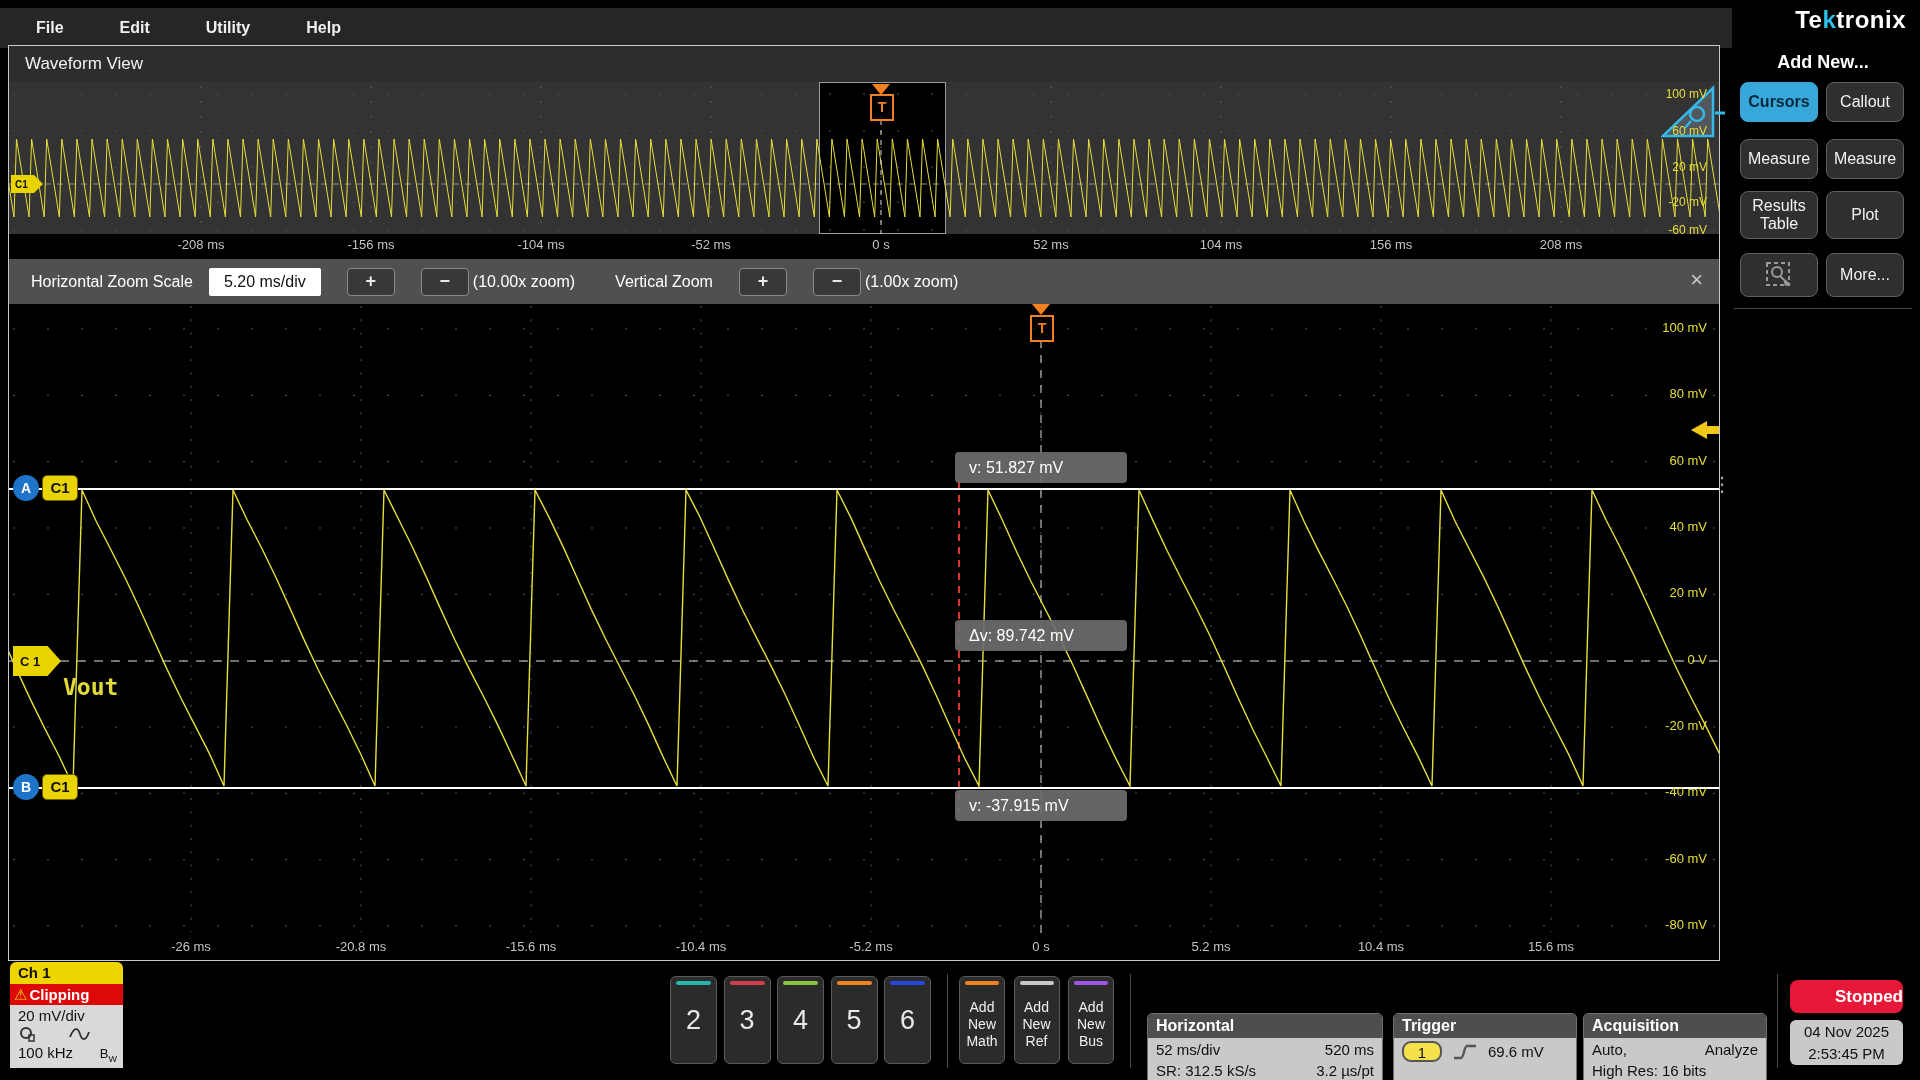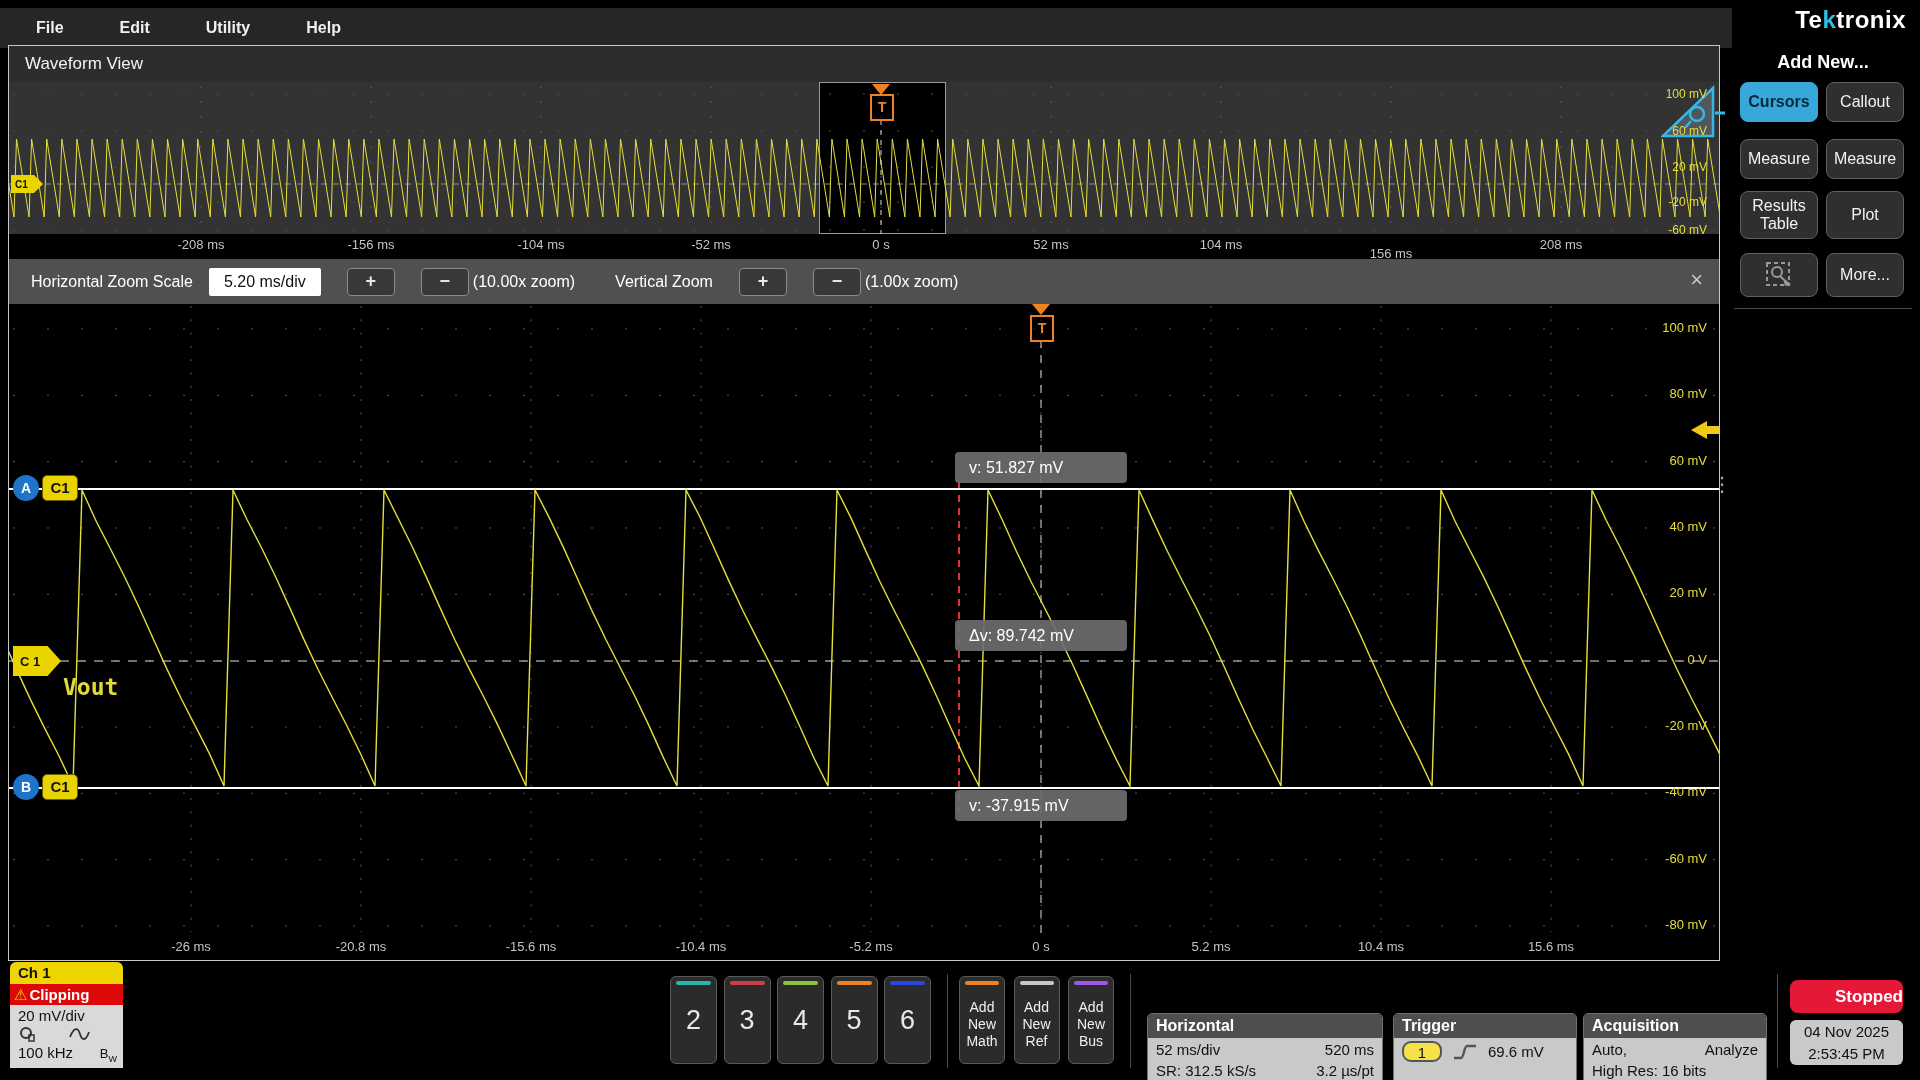--- a/index.html
+++ b/index.html
@@ -119,21 +119,21 @@
         <line x1="54" y1="29" x2="64" y2="29" stroke="#35b8e8" stroke-width="3"></line>
       </svg>
     </div>
   <div class="axis-label" style="left: 192px; top: 155px;">-208 ms</div>
       <div class="axis-label" style="left: 362px; top: 155px;">-156 ms</div>
       <div class="axis-label" style="left: 532px; top: 155px;">-104 ms</div>
       <div class="axis-label" style="left: 702px; top: 155px;">-52 ms</div>
       <div class="axis-label" style="left: 872px; top: 155px;">0 s</div>
       <div class="axis-label" style="left: 1042px; top: 155px;">52 ms</div>
       <div class="axis-label" style="left: 1212px; top: 155px;">104 ms</div>
-      <div class="axis-label" style="left: 1382px; top: 164px;">156 ms</div>
+      <div class="axis-label" style="left: 1382px; top: 155px;">156 ms</div>
       <div class="axis-label" style="left: 1552px; top: 155px; text-align: right;">208 ms</div>
       <div class="vlabel" style="left: 1638px; top: 5px;">100 mV</div>
       <div class="vlabel" style="left: 1638px; top: 42px;">60 mV</div>
       <div class="vlabel" style="left: 1638px; top: 78px;">20 mV</div>
       <div class="vlabel" style="left: 1638px; top: 113px;">-20 mV</div>
       <div class="vlabel" style="left: 1638px; top: 141px;">-60 mV</div>
     </div>
 
   <div id="ztoolbar">
     <span>Horizontal Zoom Scale</span>

